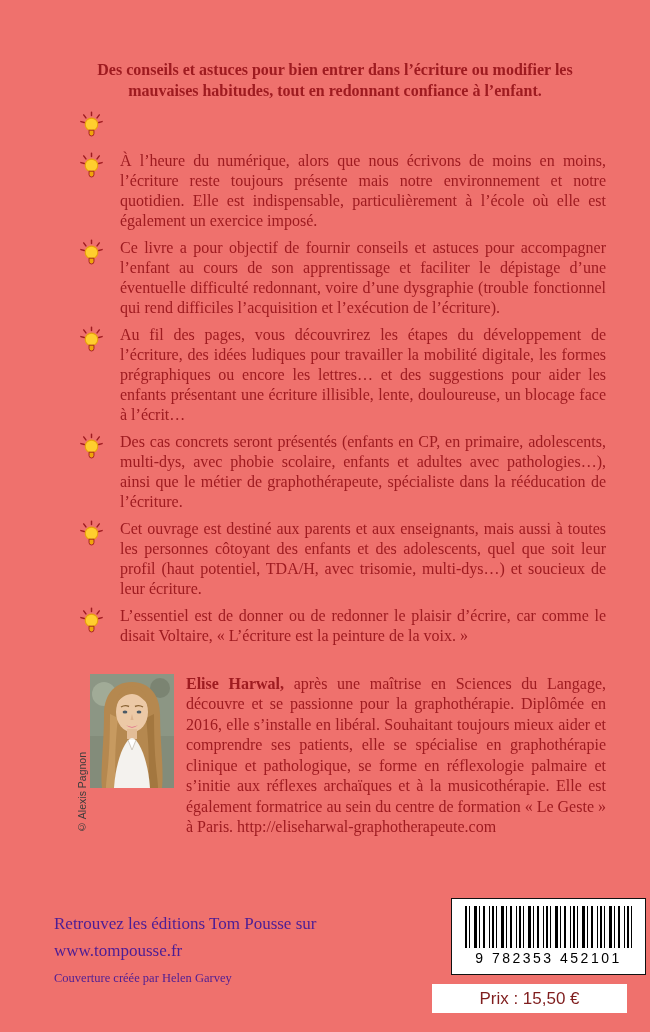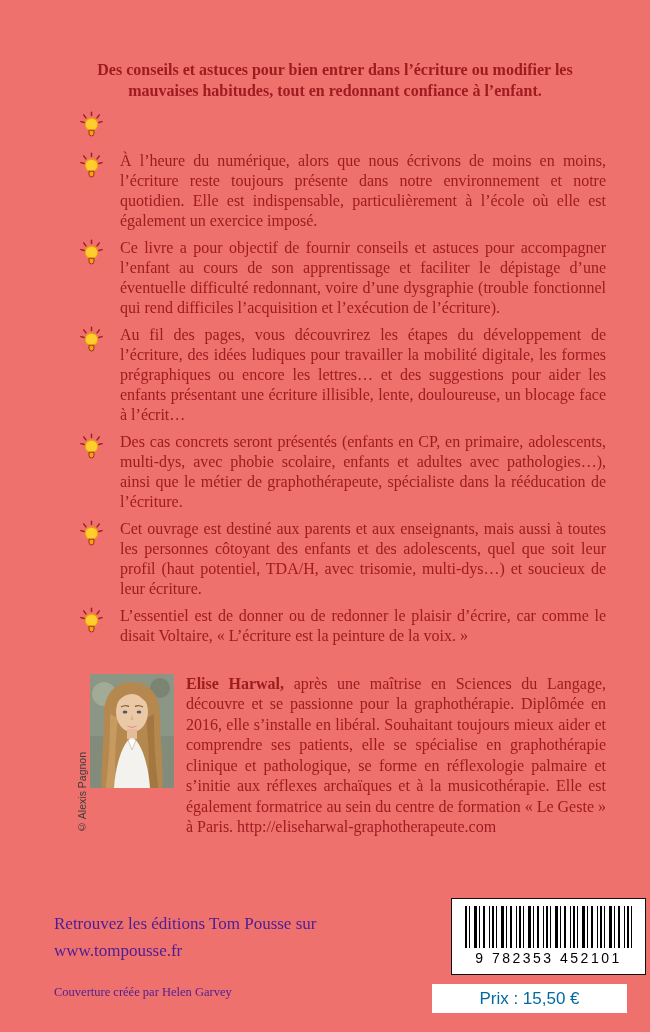--- a/index.html
+++ b/index.html
@@ -27,21 +27,21 @@
   }
   .photo { flex:0 0 84px; height:114px; margin-right:12px; }
   .bio-text { flex:1; font-size:16px; line-height:20.5px; text-align:justify; }
   .bio-text b { font-weight:bold; }
   .footer-left {
     position:absolute; left:54px; top:914px; color:#4c1d95;
     font-family:Liberation Serif, serif;
   }
   .pub1 { font-size:17px; }
   .pub2 { font-size:17px; margin-top:7px; }
-  .cover-credit { font-size:12.5px; margin-top:24px; }
+  .cover-credit { font-size:12.5px; margin-top:10px; }
   .barcode-box {
     position:absolute; left:451px; top:898px; width:195px; height:77px;
     background:#ffffff; border:1.5px solid #111;
   }
   .bars {
     height:42px; margin:7px 13px 2px; background-color:#fff;
     background-image:repeating-linear-gradient(90deg,
       #000 0 2px, transparent 2px 4px,
       #000 4px 5px, transparent 5px 9px,
       #000 9px 12px, transparent 12px 14px,
@@ -51,21 +51,21 @@
   }
   .digits {
     text-align:center; font-family:"Liberation Sans", sans-serif;
     font-size:14px; letter-spacing:2.5px; color:#000;
   }
   .price-strip {
     position:absolute; left:432px; top:984px; width:195px; height:29px;
     background:#ffffff; display:flex; align-items:center; justify-content:center;
   }
   .price-strip p {
-    font-family:"Liberation Sans", sans-serif; font-size:17px; color:#0369a1;
+    font-family:"Liberation Sans", sans-serif; font-size:17px; color:#7f1d1d;
   }
 </style>
 </head>
 <body>
 
 <div class="page">
 
   <p class="header">Des conseils et astuces pour bien entrer dans l’écriture ou modifier les mauvaises habitudes, tout en redonnant confiance à l’enfant.</p>
 
   <div class="bullet">
@@ -91,21 +91,21 @@
             <line x1="12" y1="1" x2="12" y2="4"></line>
             <line x1="5" y1="3.5" x2="7" y2="6.2"></line>
             <line x1="19" y1="3.5" x2="17" y2="6.2"></line>
             <line x1="2.5" y1="9.5" x2="5.5" y2="10.3"></line>
             <line x1="21.5" y1="9.5" x2="18.5" y2="10.3"></line>
           </g>
           <circle cx="12" cy="12" r="5.6" fill="#ffce2e" stroke="#e8a00c"></circle>
           <path d="M9.8 17.2 h4.4 v3 a2.2 2.2 0 0 1 -4.4 0 z" fill="#f0a50a" stroke="#9e1b20" stroke-width="0.8"></path>
         </svg>
     </span>
-    <p class="btext">À l’heure du numérique, alors que nous écrivons de moins en moins, l’écriture reste toujours présente dans notre environnement et notre quotidien. Elle est indispensable, particulièrement à l’école où elle est également un exercice imposé.</p>
+    <p class="btext">À l’heure du numérique, alors que nous écrivons de moins en moins, l’écriture reste toujours présente mais notre environnement et notre quotidien. Elle est indispensable, particulièrement à l’école où elle est également un exercice imposé.</p>
   </div>
 
   <div class="bullet">
     <span class="bulb">
       <svg viewBox="0 0 24 26" width="27" height="29">
           <g stroke="#9e1b20" stroke-width="1.3" stroke-linecap="round">
             <line x1="12" y1="1" x2="12" y2="4"></line>
             <line x1="5" y1="3.5" x2="7" y2="6.2"></line>
             <line x1="19" y1="3.5" x2="17" y2="6.2"></line>
             <line x1="2.5" y1="9.5" x2="5.5" y2="10.3"></line>

